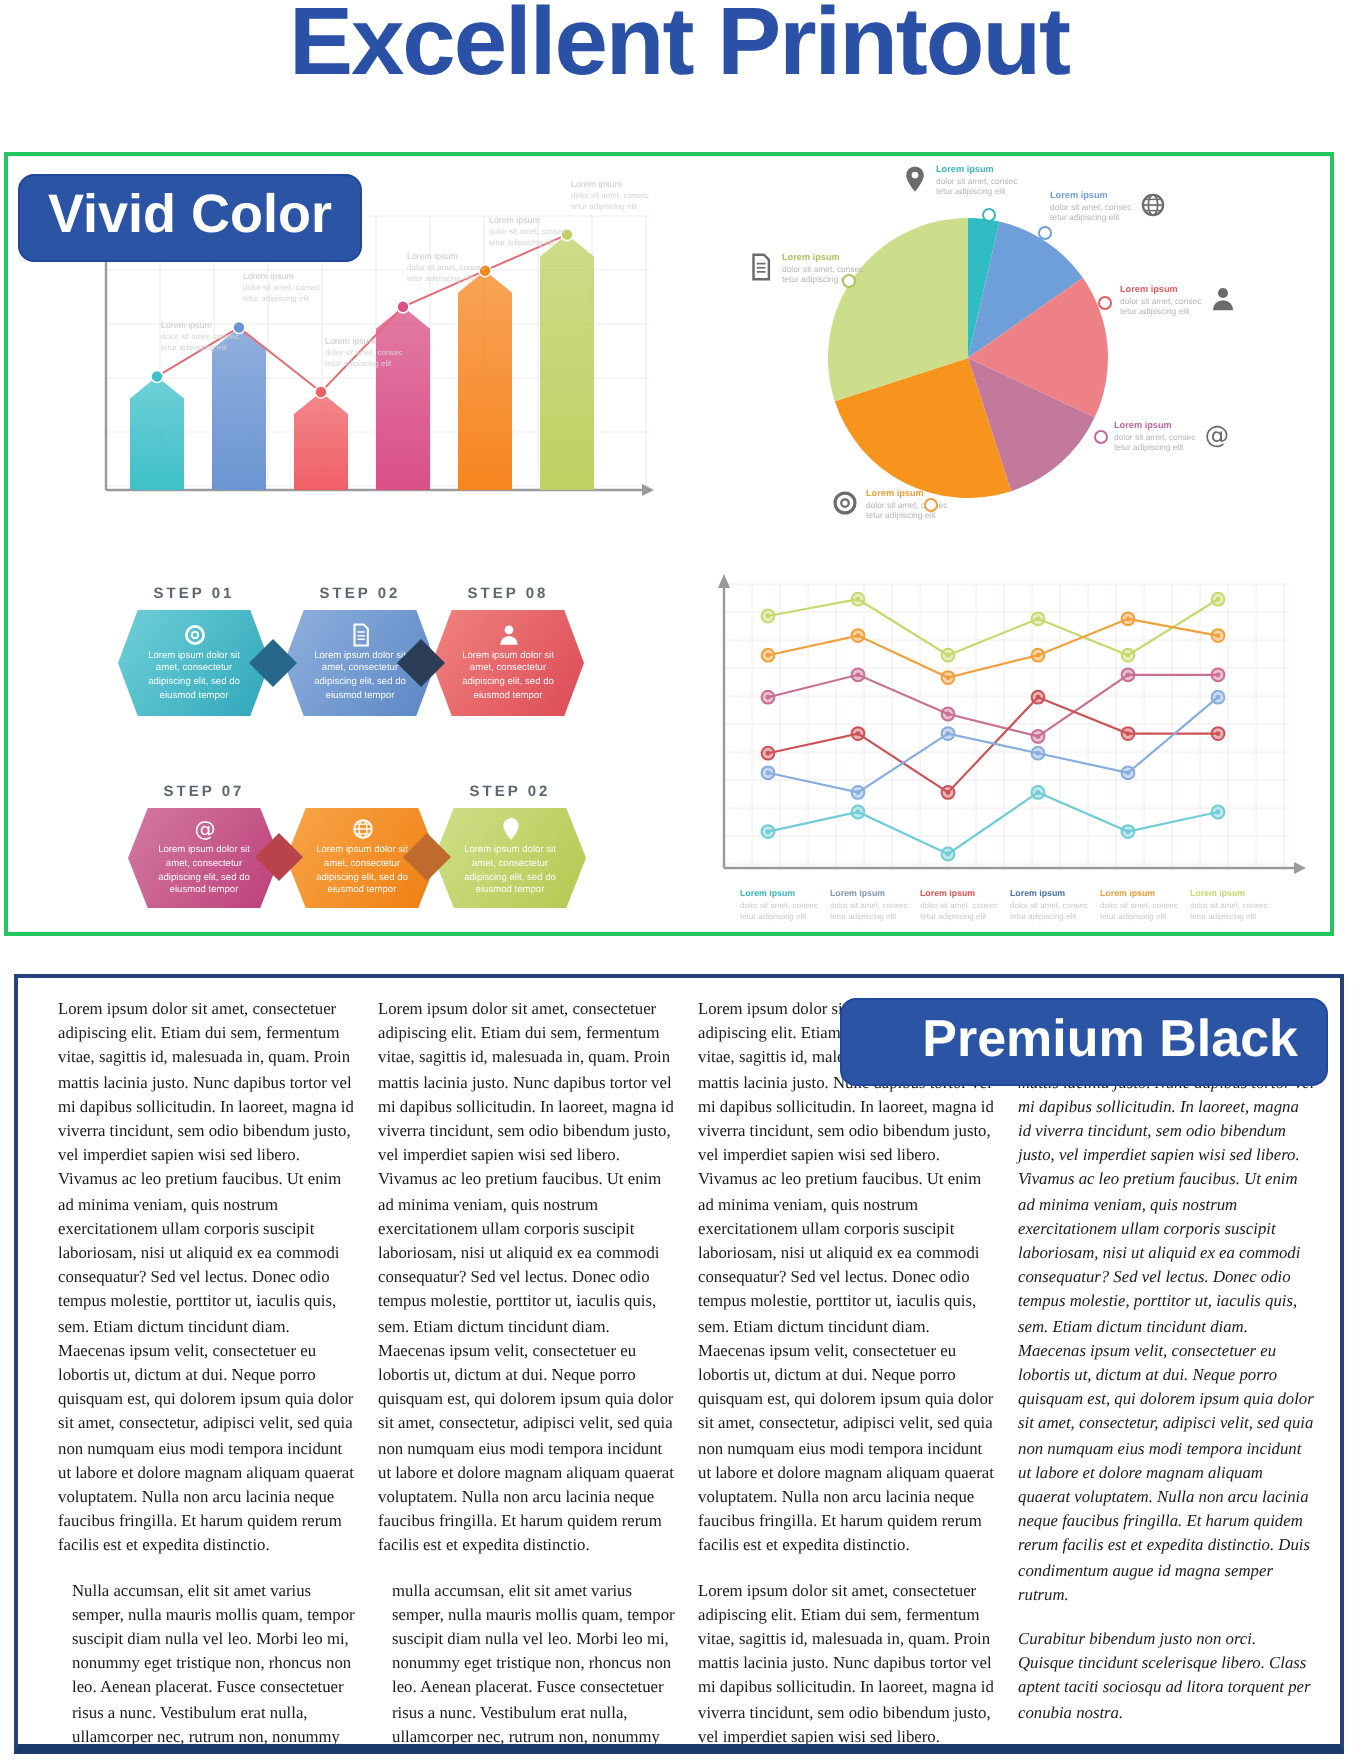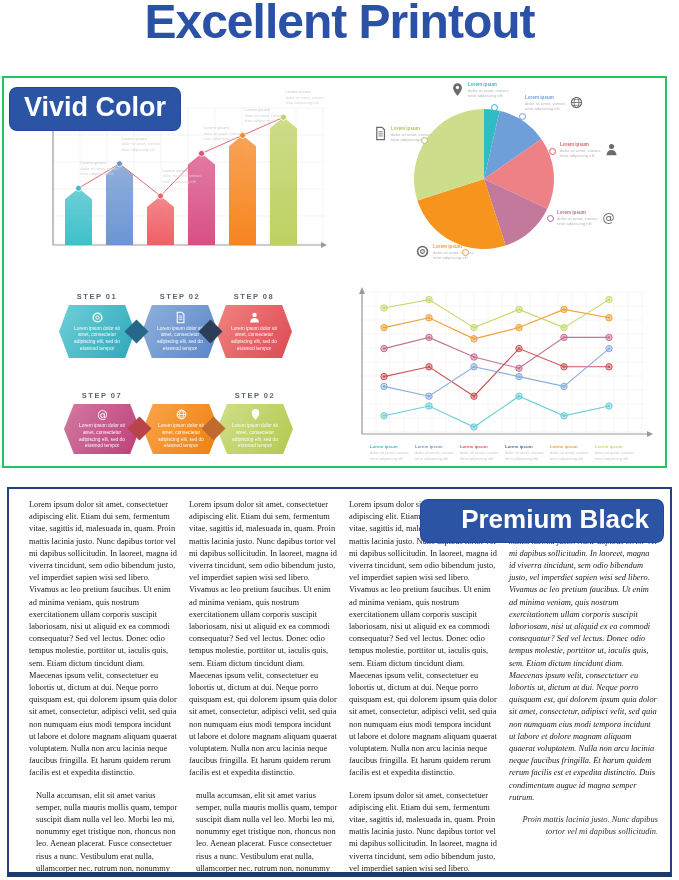--- a/index.html
+++ b/index.html
@@ -453,16 +453,17 @@
       <div class="col ">
         <p class="">Lorem ipsum dolor sit amet, consectetuer adipiscing elit. Etiam dui sem, fermentum vitae, sagittis id, malesuada in, quam. Proin mattis lacinia justo. Nunc dapibus tortor vel mi dapibus sollicitudin. In laoreet, magna id viverra tincidunt, sem odio bibendum justo, vel imperdiet sapien wisi sed libero. Vivamus ac leo pretium faucibus. Ut enim ad minima veniam, quis nostrum exercitationem ullam corporis suscipit laboriosam, nisi ut aliquid ex ea commodi consequatur? Sed vel lectus. Donec odio tempus molestie, porttitor ut, iaculis quis, sem. Etiam dictum tincidunt diam. Maecenas ipsum velit, consectetuer eu lobortis ut, dictum at dui. Neque porro quisquam est, qui dolorem ipsum quia dolor sit amet, consectetur, adipisci velit, sed quia non numquam eius modi tempora incidunt ut labore et dolore magnam aliquam quaerat voluptatem. Nulla non arcu lacinia neque faucibus fringilla. Et harum quidem rerum facilis est et expedita distinctio.</p>
         <p class="indent">mulla accumsan, elit sit amet varius semper, nulla mauris mollis quam, tempor suscipit diam nulla vel leo. Morbi leo mi, nonummy eget tristique non, rhoncus non leo. Aenean placerat. Fusce consectetuer risus a nunc. Vestibulum erat nulla, ullamcorper nec, rutrum non, nonummy ac, erat. Integer rutrum, orci vestibulum ullamcorper ultricies, lacus quam ultricies odio, vitae placerat pede sem sit amet enim. Etiam neque. Class aptent taciti sociosqu ad litora torquent per conubia nostra, per inceptos hymenaeos. Integer vulputate sem a nibh rutrum consequat. Cum sociis natoque penatibus et magnis dis parturient montes, nascetur ridiculus mus. Mauris tincidunt sem sed arcu. Integer in sapien. Aliquam id dolor. Etiam quis quam. Maecenas sollicitudin. Morbi leo mi, nonummy eget tristique non,</p>
       </div>
       <div class="col ">
         <p class="">Lorem ipsum dolor sit amet, consectetuer adipiscing elit. Etiam dui sem, fermentum vitae, sagittis id, malesuada in, quam. Proin mattis lacinia justo. Nunc dapibus tortor vel mi dapibus sollicitudin. In laoreet, magna id viverra tincidunt, sem odio bibendum justo, vel imperdiet sapien wisi sed libero. Vivamus ac leo pretium faucibus. Ut enim ad minima veniam, quis nostrum exercitationem ullam corporis suscipit laboriosam, nisi ut aliquid ex ea commodi consequatur? Sed vel lectus. Donec odio tempus molestie, porttitor ut, iaculis quis, sem. Etiam dictum tincidunt diam. Maecenas ipsum velit, consectetuer eu lobortis ut, dictum at dui. Neque porro quisquam est, qui dolorem ipsum quia dolor sit amet, consectetur, adipisci velit, sed quia non numquam eius modi tempora incidunt ut labore et dolore magnam aliquam quaerat voluptatem. Nulla non arcu lacinia neque faucibus fringilla. Et harum quidem rerum facilis est et expedita distinctio.</p>
         <p class="">Lorem ipsum dolor sit amet, consectetuer adipiscing elit. Etiam dui sem, fermentum vitae, sagittis id, malesuada in, quam. Proin mattis lacinia justo. Nunc dapibus tortor vel mi dapibus sollicitudin. In laoreet, magna id viverra tincidunt, sem odio bibendum justo, vel imperdiet sapien wisi sed libero. Vivamus ac leo pretium faucibus. Ut enim ad minima veniam, quis nostrum exercitationem ullam corporis suscipit laboriosam, nisi ut aliquid ex ea commodi consequatur? Sed vel lectus. Donec odio tempus molestie, porttitor ut, iaculis quis, sem. Etiam dictum tincidunt diam. Maecenas ipsum velit, consectetuer eu lobortis ut, dictum at dui. Neque porro quisquam est, qui dolorem ipsum quia dolor sit amet, consectetur, adipisci velit, sed quia non numquam eius modi tempora incidunt ut</p>
       </div>
       <div class="col italic">
         <p class="">Lorem ipsum dolor sit amet, consectetuer adipiscing elit. Etiam dui sem, fermentum vitae, sagittis id, malesuada in, quam. Proin mattis lacinia justo. Nunc dapibus tortor vel mi dapibus sollicitudin. In laoreet, magna id viverra tincidunt, sem odio bibendum justo, vel imperdiet sapien wisi sed libero. Vivamus ac leo pretium faucibus. Ut enim ad minima veniam, quis nostrum exercitationem ullam corporis suscipit laboriosam, nisi ut aliquid ex ea commodi consequatur? Sed vel lectus. Donec odio tempus molestie, porttitor ut, iaculis quis, sem. Etiam dictum tincidunt diam. Maecenas ipsum velit, consectetuer eu lobortis ut, dictum at dui. Neque porro quisquam est, qui dolorem ipsum quia dolor sit amet, consectetur, adipisci velit, sed quia non numquam eius modi tempora incidunt ut labore et dolore magnam aliquam quaerat voluptatem. Nulla non arcu lacinia neque faucibus fringilla. Et harum quidem rerum facilis est et expedita distinctio. Duis condimentum augue id magna semper rutrum.</p>
+        <p class="">Curabitur bibendum justo non orci. Quisque tincidunt scelerisque libero. Class aptent taciti sociosqu ad litora torquent per conubia nostra.</p>
         <p class="right">Proin mattis lacinia justo. Nunc dapibus tortor vel mi dapibus sollicitudin.</p>
       </div>
     </div>
 </div>
 
 </body></html>

